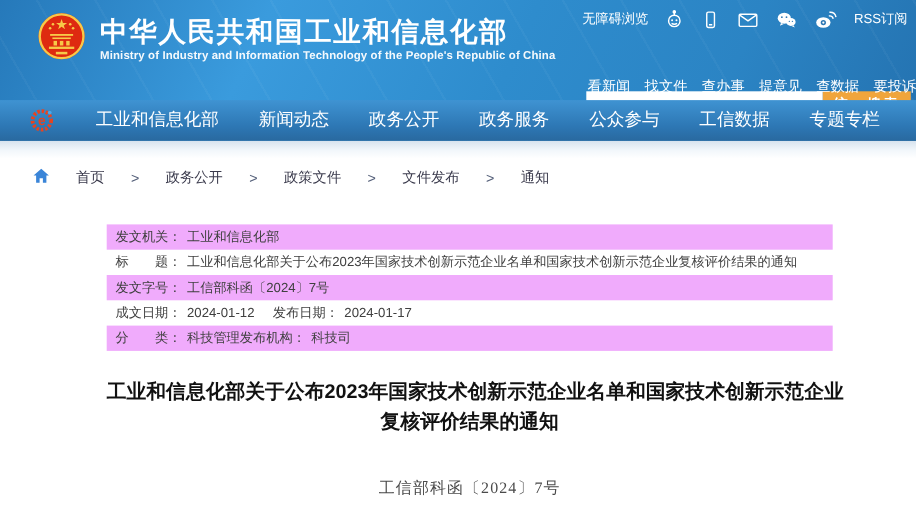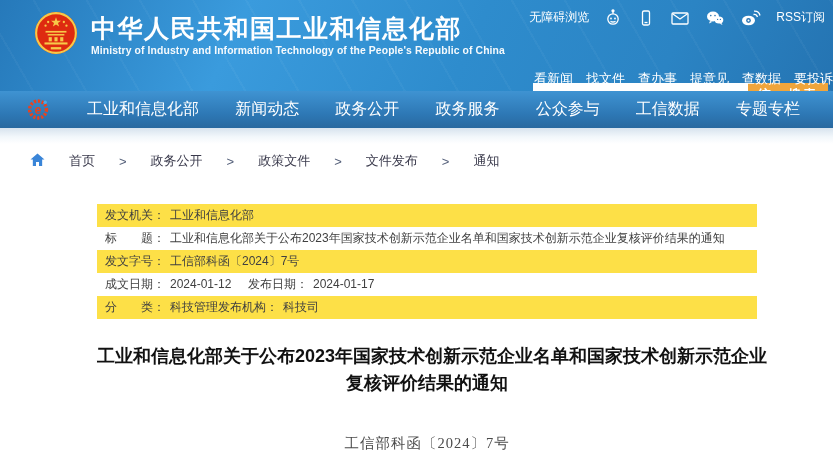--- a/index.html
+++ b/index.html
@@ -42,21 +42,21 @@
   
   .breadcrumb{display:flex;align-items:center;gap:24px;margin:8px 0 0 30px;
     font-size:13px;color:#3a3a4c;}
   .breadcrumb .sep{color:#55607a;}
   .crumb{cursor:pointer;}
 
   
   .meta{margin:34px 0 0 97px;width:660px;font-size:12px;color:#404040;}
   .meta-row{display:flex;height:23px;line-height:23px;padding-left:8px;box-sizing:border-box;
     white-space:nowrap;overflow:hidden;}
-  .meta-row.odd{background:#fde047;}
+  .meta-row.odd{background:#f0abfc;}
   .cell{display:flex;}
   .cell .lbl{margin-right:5px;}
   .cell.c1{width:143px;flex:none;}
 
   
   .content-center{width:660px;margin-left:97px;}
   .article-title{margin-top:24px;text-align:center;font-size:18px;font-weight:bold;
     color:#111;line-height:27px;}
   .article-title span{display:block;white-space:nowrap;}
   .doc-number{margin-top:37px;text-align:center;

